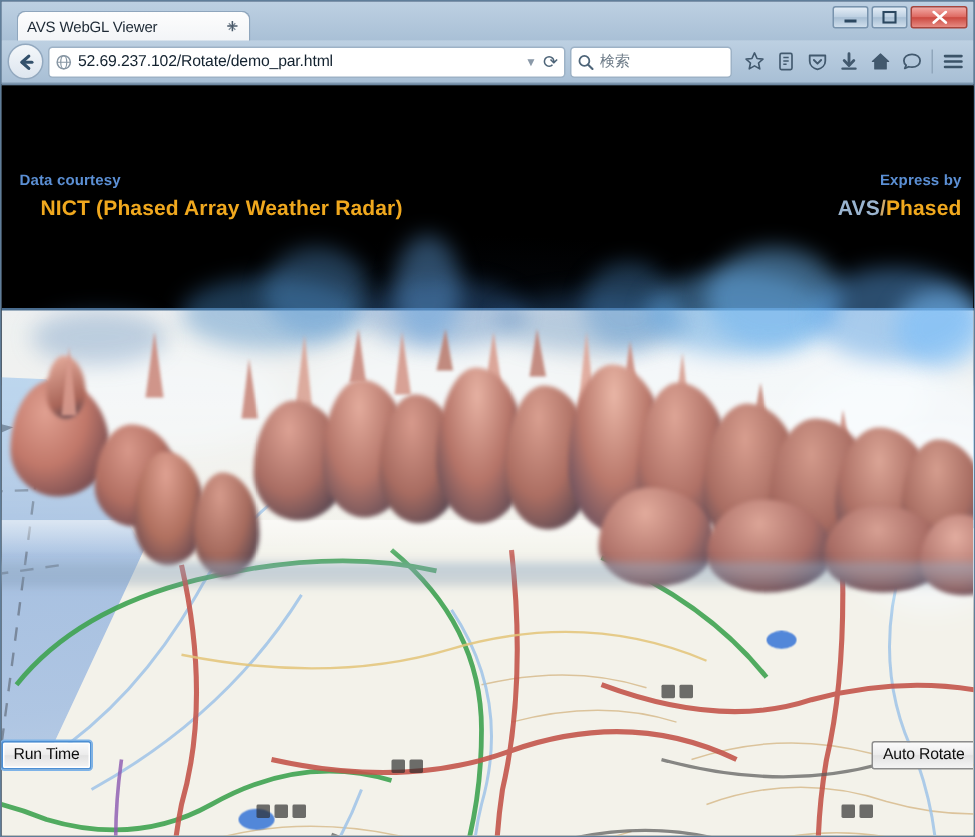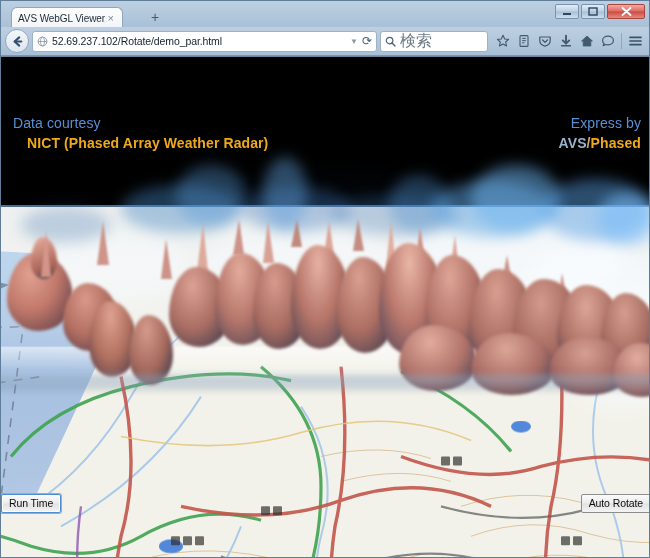--- a/index.html
+++ b/index.html
@@ -22,21 +22,21 @@
   
   .tabstrip {
     position: relative;
     height: 26px;
     background: linear-gradient(180deg, #bdd0e2 0%, #a9c0d6 100%);
     padding-left: 8px;
   }
   .tab {
     position: absolute;
     left: 10px; top: 6px;
-    width: 112px; height: 21px;
+    width: 156px; height: 21px;
     background: linear-gradient(180deg, #fdfdfd 0%, #f2f4f7 100%);
     border: 1px solid #8fa6bd;
     border-bottom: none;
     border-radius: 6px 6px 0 0;
     display: flex;
     align-items: center;
     padding: 0 6px;
     cursor: default;
   }
   .tab-label {
@@ -134,21 +134,21 @@
   .searchbar {
     flex: 0 0 108px;
     height: 21px;
     background: #ffffff;
     border: 1px solid #9db2c6;
     border-radius: 3px;
     display: flex; align-items: center;
     padding: 0 4px; gap: 4px;
     cursor: text;
   }
-  .search-ph { font-size: 16px; color: #6d7b88; }
+  .search-ph { font-size: 10px; color: #6d7b88; }
   .tbicons {
     display: flex; align-items: center;
     gap: 1px;
     flex: 0 0 auto;
     padding-left: 2px;
   }
   .tbicon {
     width: 20px; height: 22px;
     display: flex; align-items: center; justify-content: center;
     cursor: pointer;
@@ -241,22 +241,22 @@
 
   
   .ovl {
     position: absolute;
     pointer-events: none;
     line-height: 1.25;
   }
   .ovl-left { left: 12px; top: 58px; }
   .ovl-right { right: 10px; top: 58px; text-align: right; }
   .ovl-small {
-    font-size: 14px;
-    font-weight: normal;
+    font-size: 10px;
+    font-weight: bold;
     color: #5b8fd4;
     letter-spacing: .1px;
   }
   .ovl-big {
     font-size: 14px;
     font-weight: bold;
     color: #f0a81e;
     letter-spacing: .1px;
     margin-top: 2px;
     margin-left: 14px;

